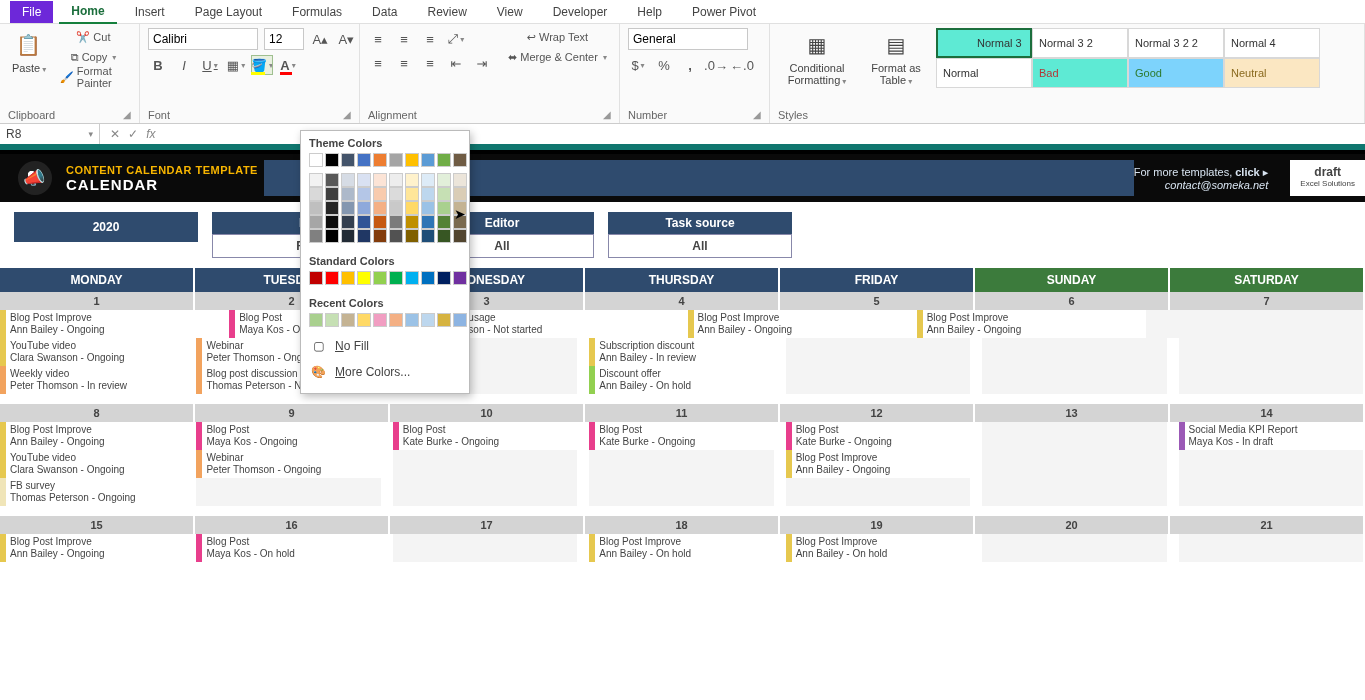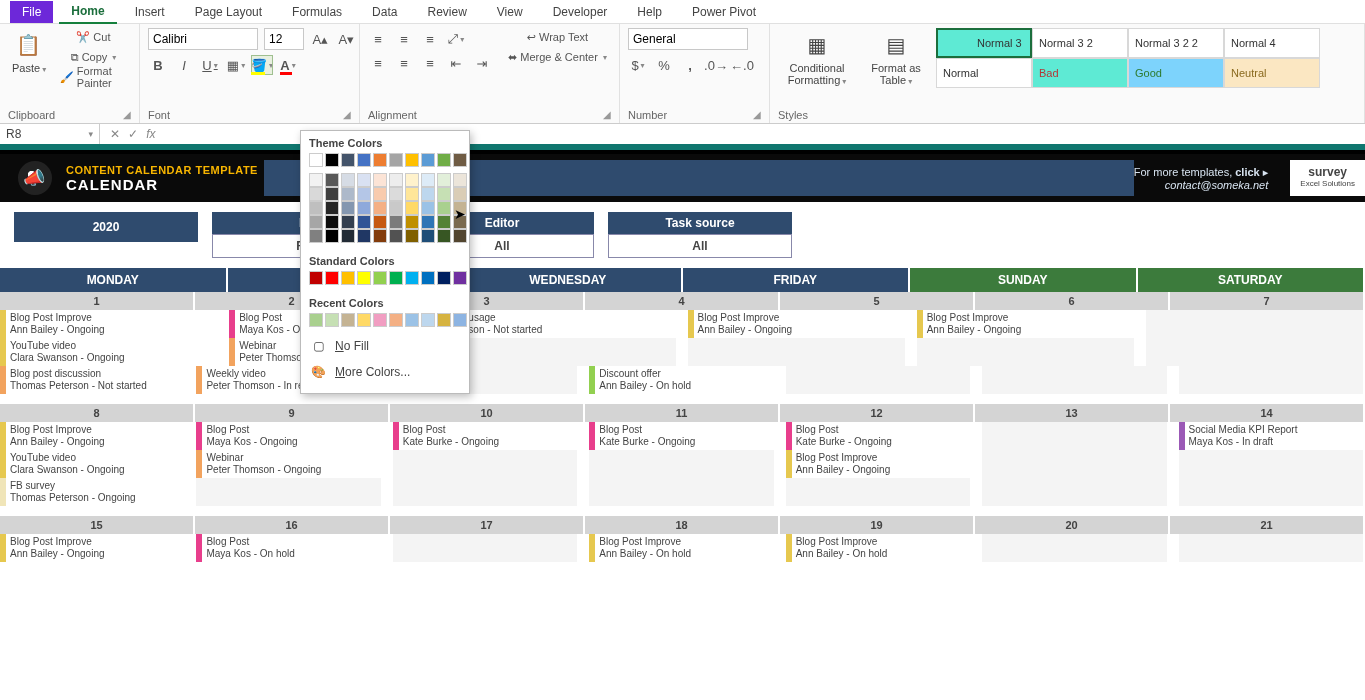--- a/index.html
+++ b/index.html
@@ -253,21 +253,21 @@
     <div class="icon">📣</div>
     <div class="titles">
       <div class="t1">CONTENT CALENDAR TEMPLATE</div>
       <div class="t2">CALENDAR</div>
     </div>
     <div class="mid"></div>
     <div class="right">
       <div><span>For more templates, </span><b>click</b> ▸</div>
       <div style="font-style:italic">contact@someka.net</div>
     </div>
-    <div class="logo"><span>survey</span><small>Excel Solutions</small></div>
+    <div class="logo"><span>draft</span><small>Excel Solutions</small></div>
   </div>
 
   <div class="filter-row">
     <div class="fbox year">
         <div class="bd">2020</div>
       </div>
     <div class="fbox">
         <div class="hd">M</div>
         <div class="bd">FE</div>
       </div>
@@ -283,20 +283,23 @@
 
   <div class="cal-headers" id="cal-headers">
       <div class="cal-col">
         <div class="cal-head">MONDAY</div>
       </div>
       <div class="cal-col">
         <div class="cal-head">TUESDAY</div>
       </div>
       <div class="cal-col">
         <div class="cal-head">WEDNESDAY</div>
+      </div>
+      <div class="cal-col">
+        <div class="cal-head">THURSDAY</div>
       </div>
       <div class="cal-col">
         <div class="cal-head">FRIDAY</div>
       </div>
       <div class="cal-col">
         <div class="cal-head we">SUNDAY</div>
       </div>
       <div class="cal-col">
         <div class="cal-head we">SATURDAY</div>
       </div>
@@ -372,40 +375,49 @@
         <div class="ev-cell">
           <div class="ev">
             <div class="bar" style="background: rgb(242, 163, 94);"></div>
             <div class="txt">
               <div class="l1">Webinar</div>
               <div class="l2">Peter Thomson - Ongoing</div>
             </div>
           </div>
         </div>
         <div class="ev-cell"></div>
+        <div class="ev-cell">
+          <div class="ev">
+            <div class="bar" style="background: rgb(230, 200, 79);"></div>
+            <div class="txt">
+              <div class="l1">Subscription discount</div>
+              <div class="l2">Ann Bailey - In review</div>
+            </div>
+          </div>
+        </div>
         <div class="ev-cell"></div>
         <div class="ev-cell"></div>
         <div class="ev-cell"></div>
       </div>
       <div class="ev-rows">
+        <div class="ev-cell">
+          <div class="ev">
+            <div class="bar" style="background: rgb(242, 163, 94);"></div>
+            <div class="txt">
+              <div class="l1">Weekly video</div>
+              <div class="l2">Peter Thomson - In review</div>
+            </div>
+          </div>
+        </div>
         <div class="ev-cell">
           <div class="ev">
             <div class="bar" style="background: rgb(242, 163, 94);"></div>
             <div class="txt">
               <div class="l1">Blog post discussion</div>
               <div class="l2">Thomas Peterson - Not started</div>
-            </div>
-          </div>
-        </div>
-        <div class="ev-cell">
-          <div class="ev">
-            <div class="bar" style="background: rgb(242, 163, 94);"></div>
-            <div class="txt">
-              <div class="l1">Weekly video</div>
-              <div class="l2">Peter Thomson - In review</div>
             </div>
           </div>
         </div>
         <div class="ev-cell"></div>
         <div class="ev-cell">
           <div class="ev">
             <div class="bar" style="background: rgb(146, 208, 80);"></div>
             <div class="txt">
               <div class="l1">Discount offer</div>
               <div class="l2">Ann Bailey - On hold</div>

